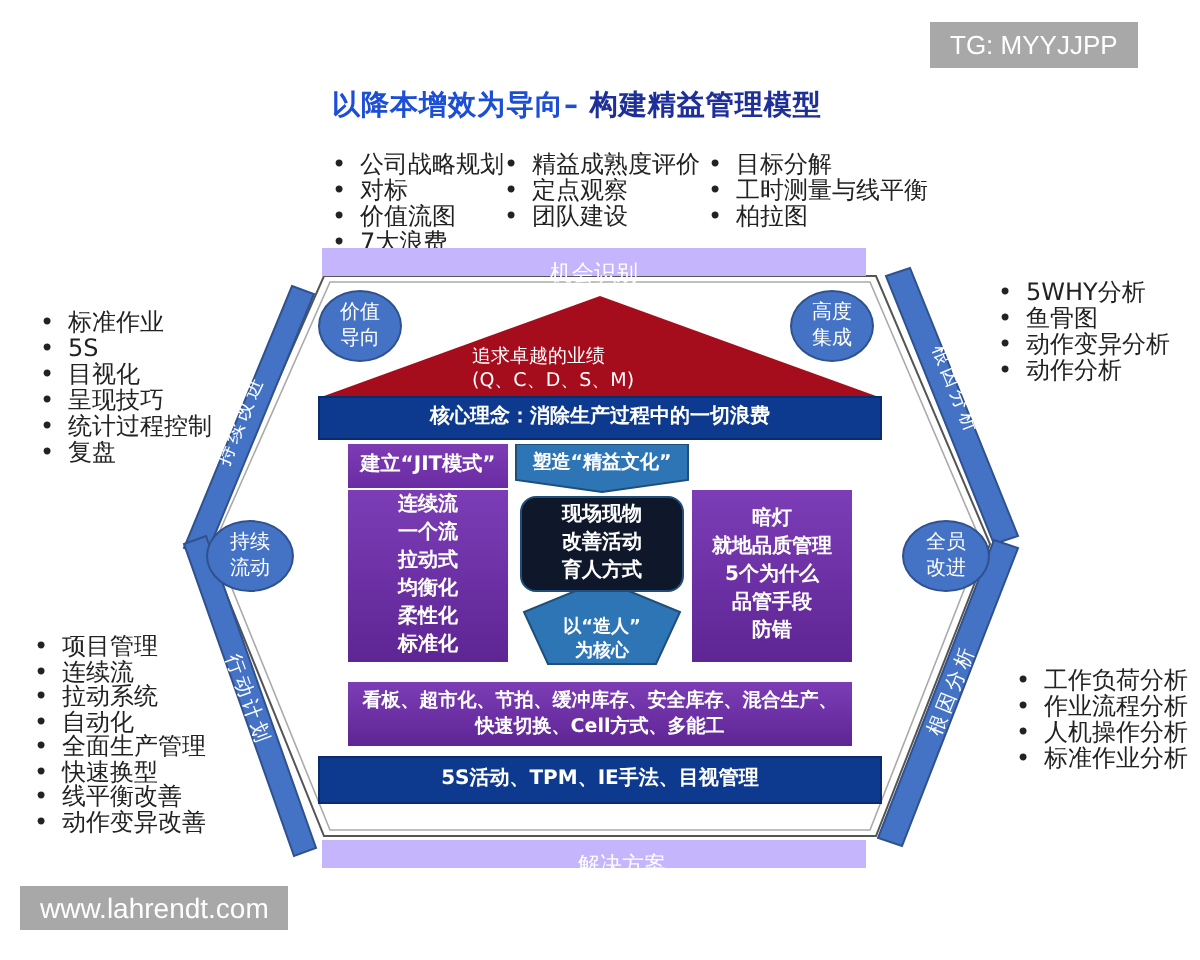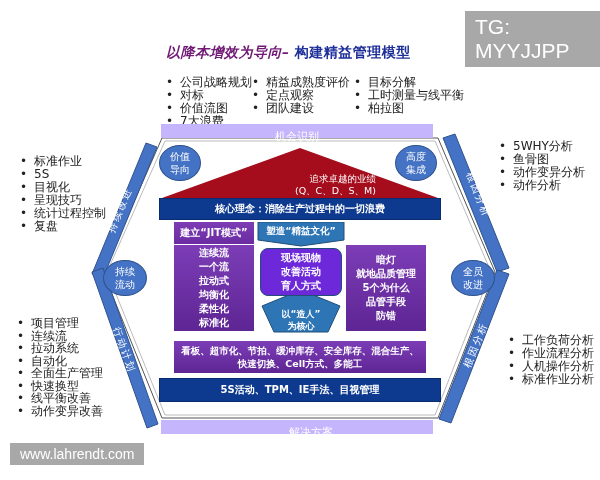--- a/index.html
+++ b/index.html
@@ -2,36 +2,36 @@
 <html><head>
 <meta charset="utf-8">
 <style>
   * { box-sizing: border-box; margin: 0; padding: 0; }
   html, body { width: 600px; height: 480px; background: #ffffff; overflow: hidden; }
   body { position: relative; font-family: "DejaVu Sans", "Liberation Sans", sans-serif; color: #222; }
 
   .abs { position: absolute; }
 
   .title { left: 166px; top: 44px; font-size: 14px; font-weight: bold; letter-spacing: 0.5px; white-space: nowrap; }
-  .title .red { color: #701a75; font-style: italic; }
+  .title .red { color: #1d4ed8; }
   .title .blue { color: #1f2f9a; }
 
-  .watermark { background: #a8a8a8; color: #fff; font-family: "Liberation Sans", sans-serif; font-size: 21px; padding: 4px 10px; }
+  .watermark { background: #a8a8a8; color: #fff; font-family: "Liberation Sans", sans-serif; font-size: 13px; padding: 4px 10px; }
 
   ul.bullets { list-style: none; font-size: 12px; line-height: 13px; color: #222; }
   ul.bullets li::before { content: "•"; display: inline-block; width: 14px; text-align: left; color: #222; }
 
   .bar { background: #4472c4; border: 7px solid #c4b5fd; color: #fff; font-size: 11px; text-align: center; }
 
   .circle { border-radius: 50%; background: #4472c4; border: 1.5px solid #2f528f; color: #fff; font-size: 10px; line-height: 13px; text-align: center; display: flex; align-items: center; justify-content: center; }
 
   .navy { background: #0d3a8e; color: #fff; font-weight: bold; font-size: 10px; text-align: center; border: 1px solid #0a2c6e; }
   .purple-head { background: linear-gradient(#7d3cb4, #6a2ba3); color: #fff; font-weight: bold; font-size: 10px; text-align: center; }
   .purple-box { background: linear-gradient(#7c3db6, #5e2594); color: #fff; font-weight: bold; font-size: 10px; line-height: 14px; text-align: center; display: flex; flex-direction: column; justify-content: center; }
-  .rounded-box { background: #6d28d9; border: 1.5px solid #1f4e79; border-radius: 8px; color: #fff; font-weight: bold; font-size: 10px; line-height: 14px; text-align: center; display: flex; flex-direction: column; justify-content: center; }
+  .rounded-box { background: #0f172a; border: 1.5px solid #1f4e79; border-radius: 8px; color: #fff; font-weight: bold; font-size: 10px; line-height: 14px; text-align: center; display: flex; flex-direction: column; justify-content: center; }
 </style>
 </head>
 <body>
 
 <div class="abs title">
   <span class="red">以降本增效为导向–</span><span class="blue"> 构建精益管理模型</span>
 </div>
 
 <div class="abs watermark" style="left:465px; top:11px;">TG: MYYJJPP</div>
 <div class="abs watermark" style="left:10px; top:443px; font-size:14px; padding:3px 10px;">www.lahrendt.com</div>
@@ -119,21 +119,21 @@
 </div>
 <div class="abs circle" style="left:103px; top:260px; width:44px; height:36px; flex-direction:column;">
   <span>持续</span>
   <span>流动</span>
 </div>
 <div class="abs circle" style="left:451px; top:260px; width:44px; height:36px; flex-direction:column;text-align:center;">
   <span>全员</span>
   <span>改进</span>
 </div>
 
-<div class="abs" style="left:256px; top:173px; width:120px; text-align:right; color:#fff; font-size:9.5px; line-height:12px;">
+<div class="abs" style="left:236px; top:173px; width:120px; text-align:left; color:#fff; font-size:9.5px; line-height:12px;">
   <div>追求卓越的业绩</div>
   <div>(Q、C、D、S、M)</div>
 </div>
 
 <div class="abs navy" style="left:159px; top:198px; width:282px; height:22px; line-height:20px;">核心理念：消除生产过程中的一切浪费</div>
 
 <div class="abs purple-head" style="left:174px; top:222px; width:80px; height:22px; line-height:22px;">建立“JIT模式”</div>
 <div class="abs purple-box" style="left:174px; top:245px; width:80px; height:86px;">
   <div>连续流</div>
   <div>一个流</div>

